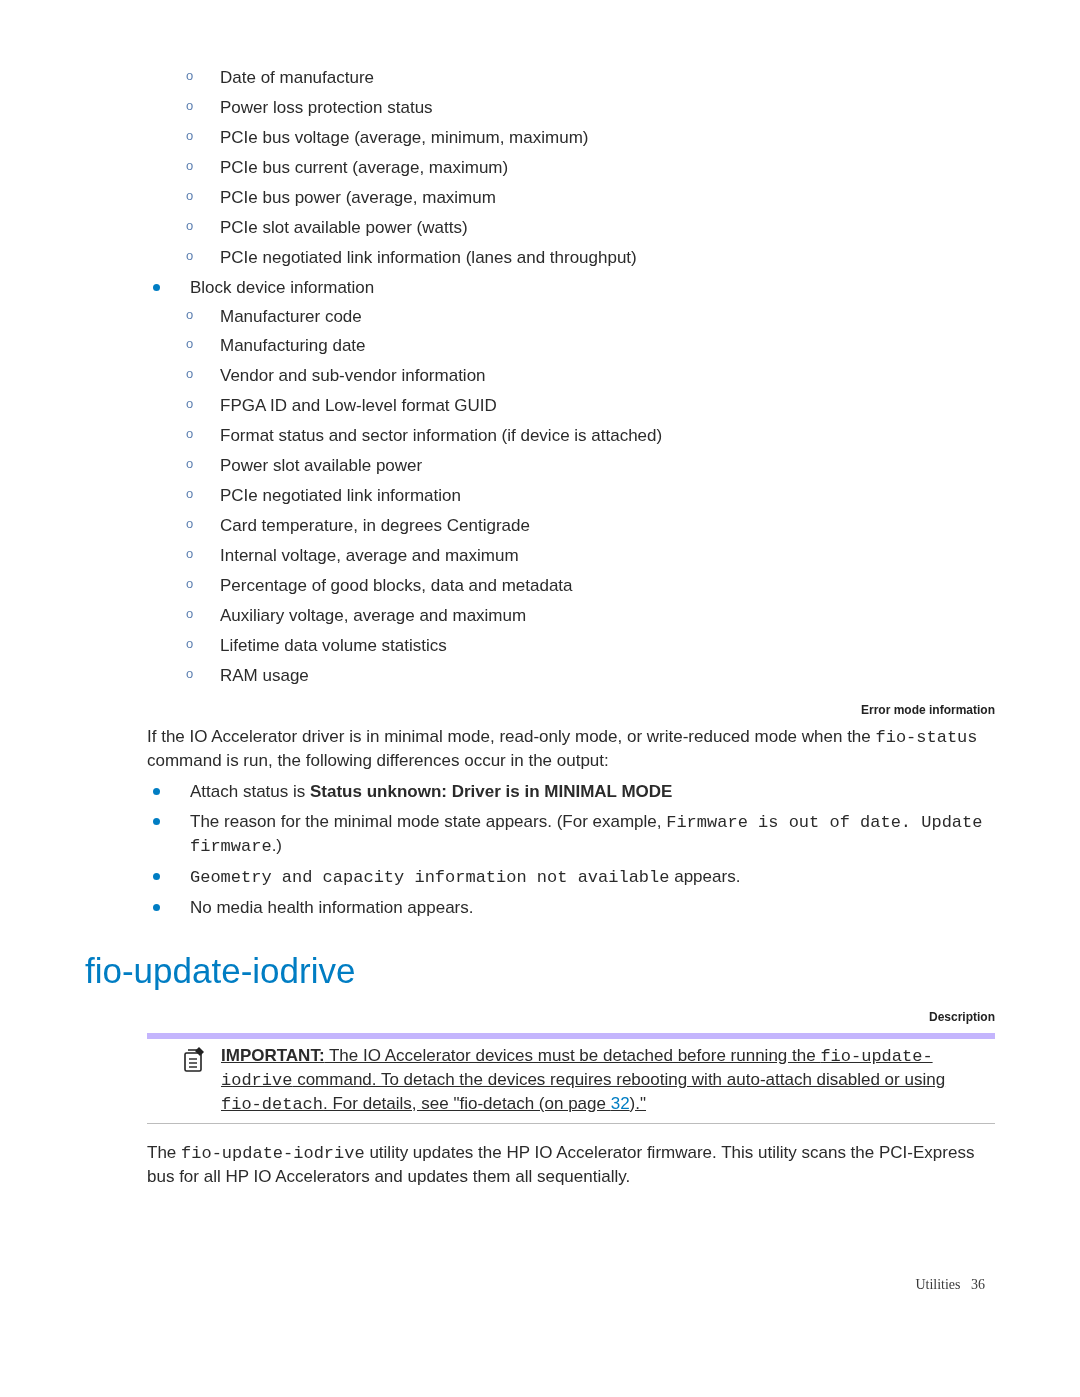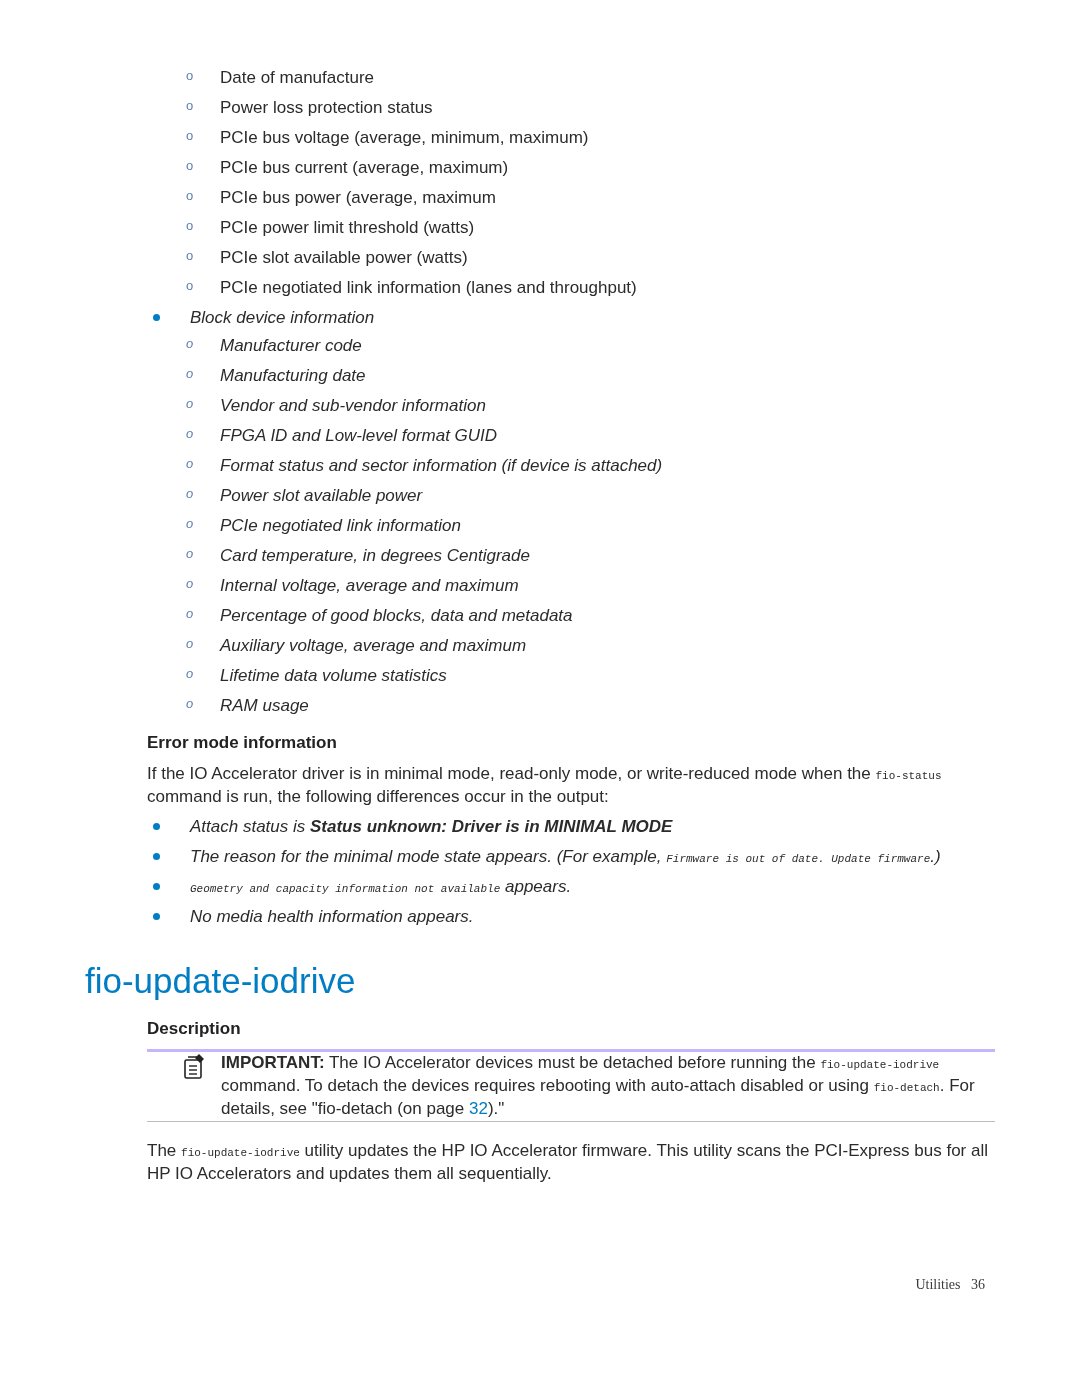--- a/index.html
+++ b/index.html
@@ -25,21 +25,20 @@
   
   ul.level1 {
     list-style: none;
     margin: 0;
     padding: 0;
   }
   ul.level1 > li {
     position: relative;
     margin: 0 0 7px 0;
     padding-left: 105px;
-    font-style: italic;
   }
   ul.level1 > li::before {
     content: "";
     position: absolute;
     left: 68px;
     top: 7px;
     width: 7px;
     height: 7px;
     background: #007dc3;
     border-radius: 50%;
@@ -80,46 +79,48 @@
     position: absolute;
     left: 101px;
     top: 0;
     font-size: 13px;
     color: #5c7fb0;
     font-weight: 400;
   }
   .bold-head {
     font-weight: 600;
     margin: 14px 0 8px 62px;
-    font-size: 17px;
+    font-size: 12px;
     color: #222;
+    text-align: right;
   }
   .para {
     margin: 8px 0 8px 62px;
   }
   code.mono, span.mono {
     font-family: "Consolas", "Courier New", monospace;
-    font-size: 11px;
+    font-size: 17px;
   }
   strong { font-weight: 600; }
   h2.section-title {
     font-family: "Segoe UI", "Trebuchet MS", Arial, sans-serif;
     font-weight: 300;
     font-size: 35px;
     color: #007dc3;
     margin: 28px 0 6px 0;
   }
   
   .important-box {
     margin: 6px 0 6px 62px;
-    border-top: 3px solid #c4b5fd;
+    border-top: 6px solid #c4b5fd;
     border-bottom: 1px solid #bcbcbc;
-    padding: 0 0;
+    padding: 6px 0;
     position: relative;
     display: flex;
+    text-decoration: underline;
   }
   .important-icon {
     flex: none;
     padding: 2px 14px 0 36px;
     color: #222;
   }
   .important-text {
     flex: 1;
     padding-right: 6px;
   }
@@ -137,21 +138,20 @@
 <body>
 
 <div class="page">
 
   <ul class="top-level2">
     <li>Date of manufacture</li>
     <li>Power loss protection status</li>
     <li>PCIe bus voltage (average, minimum, maximum)</li>
     <li>PCIe bus current (average, maximum)</li>
     <li>PCIe bus power (average, maximum</li>
-    <li>PCIe power limit threshold (watts)</li>
     <li>PCIe slot available power (watts)</li>
     <li>PCIe negotiated link information (lanes and throughput)</li>
   </ul>
 
   <ul class="level1">
     <li>
       <span>Block device information</span>
       <ul class="level2">
         <li>Manufacturer code</li>
         <li>Manufacturing date</li>

